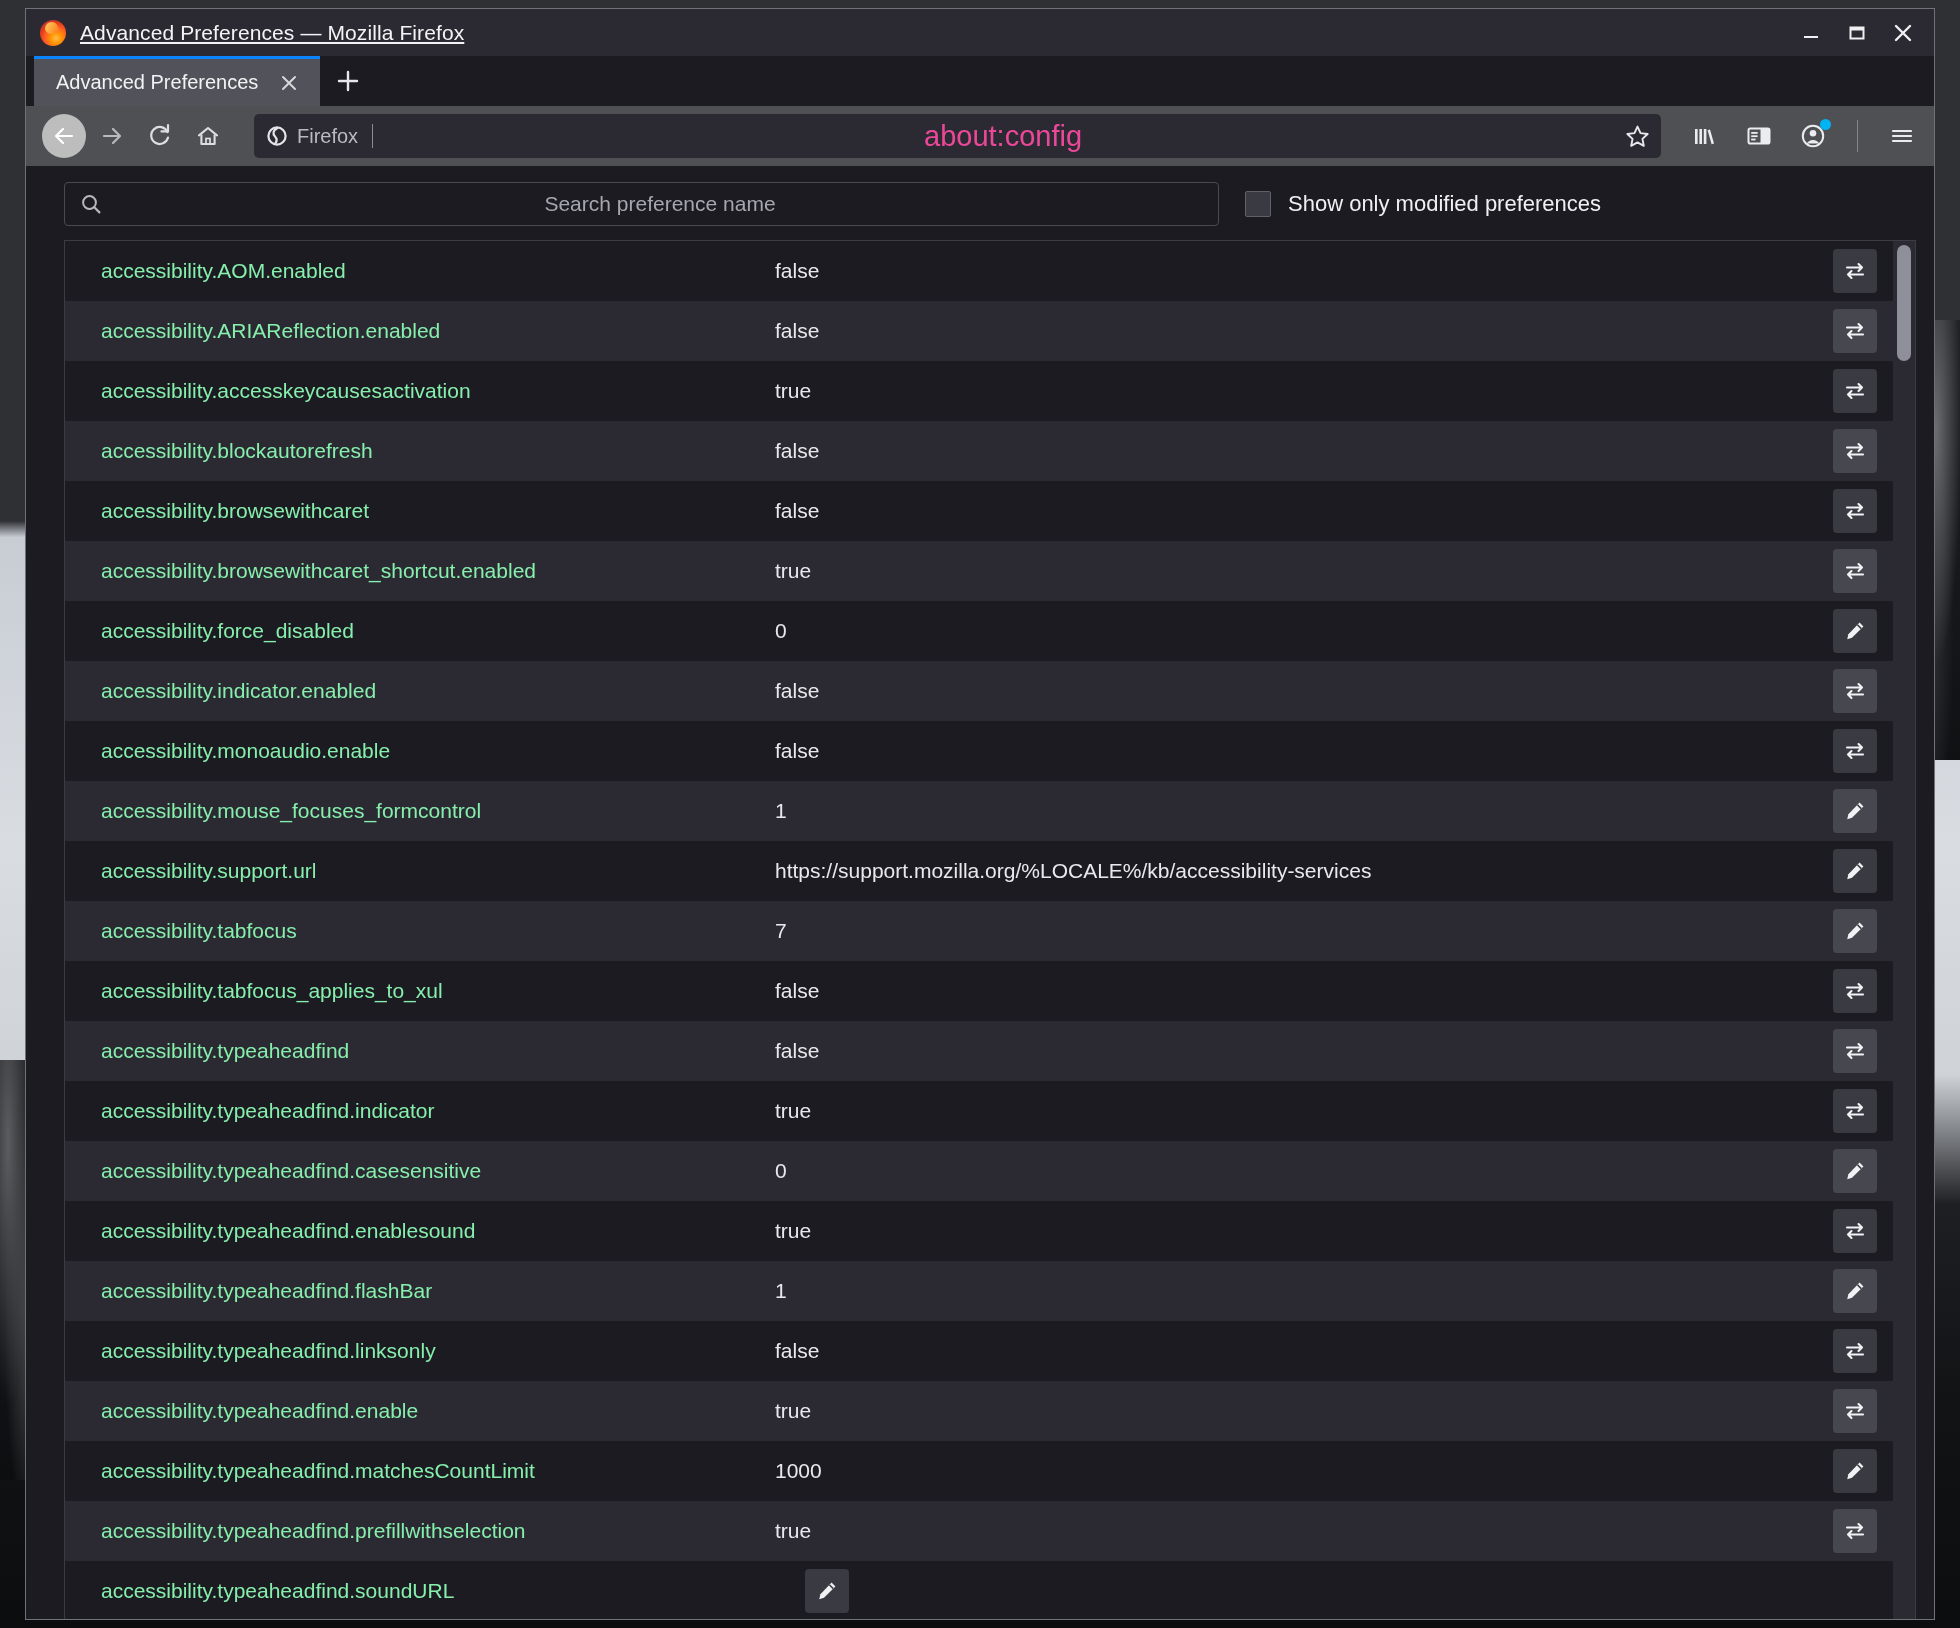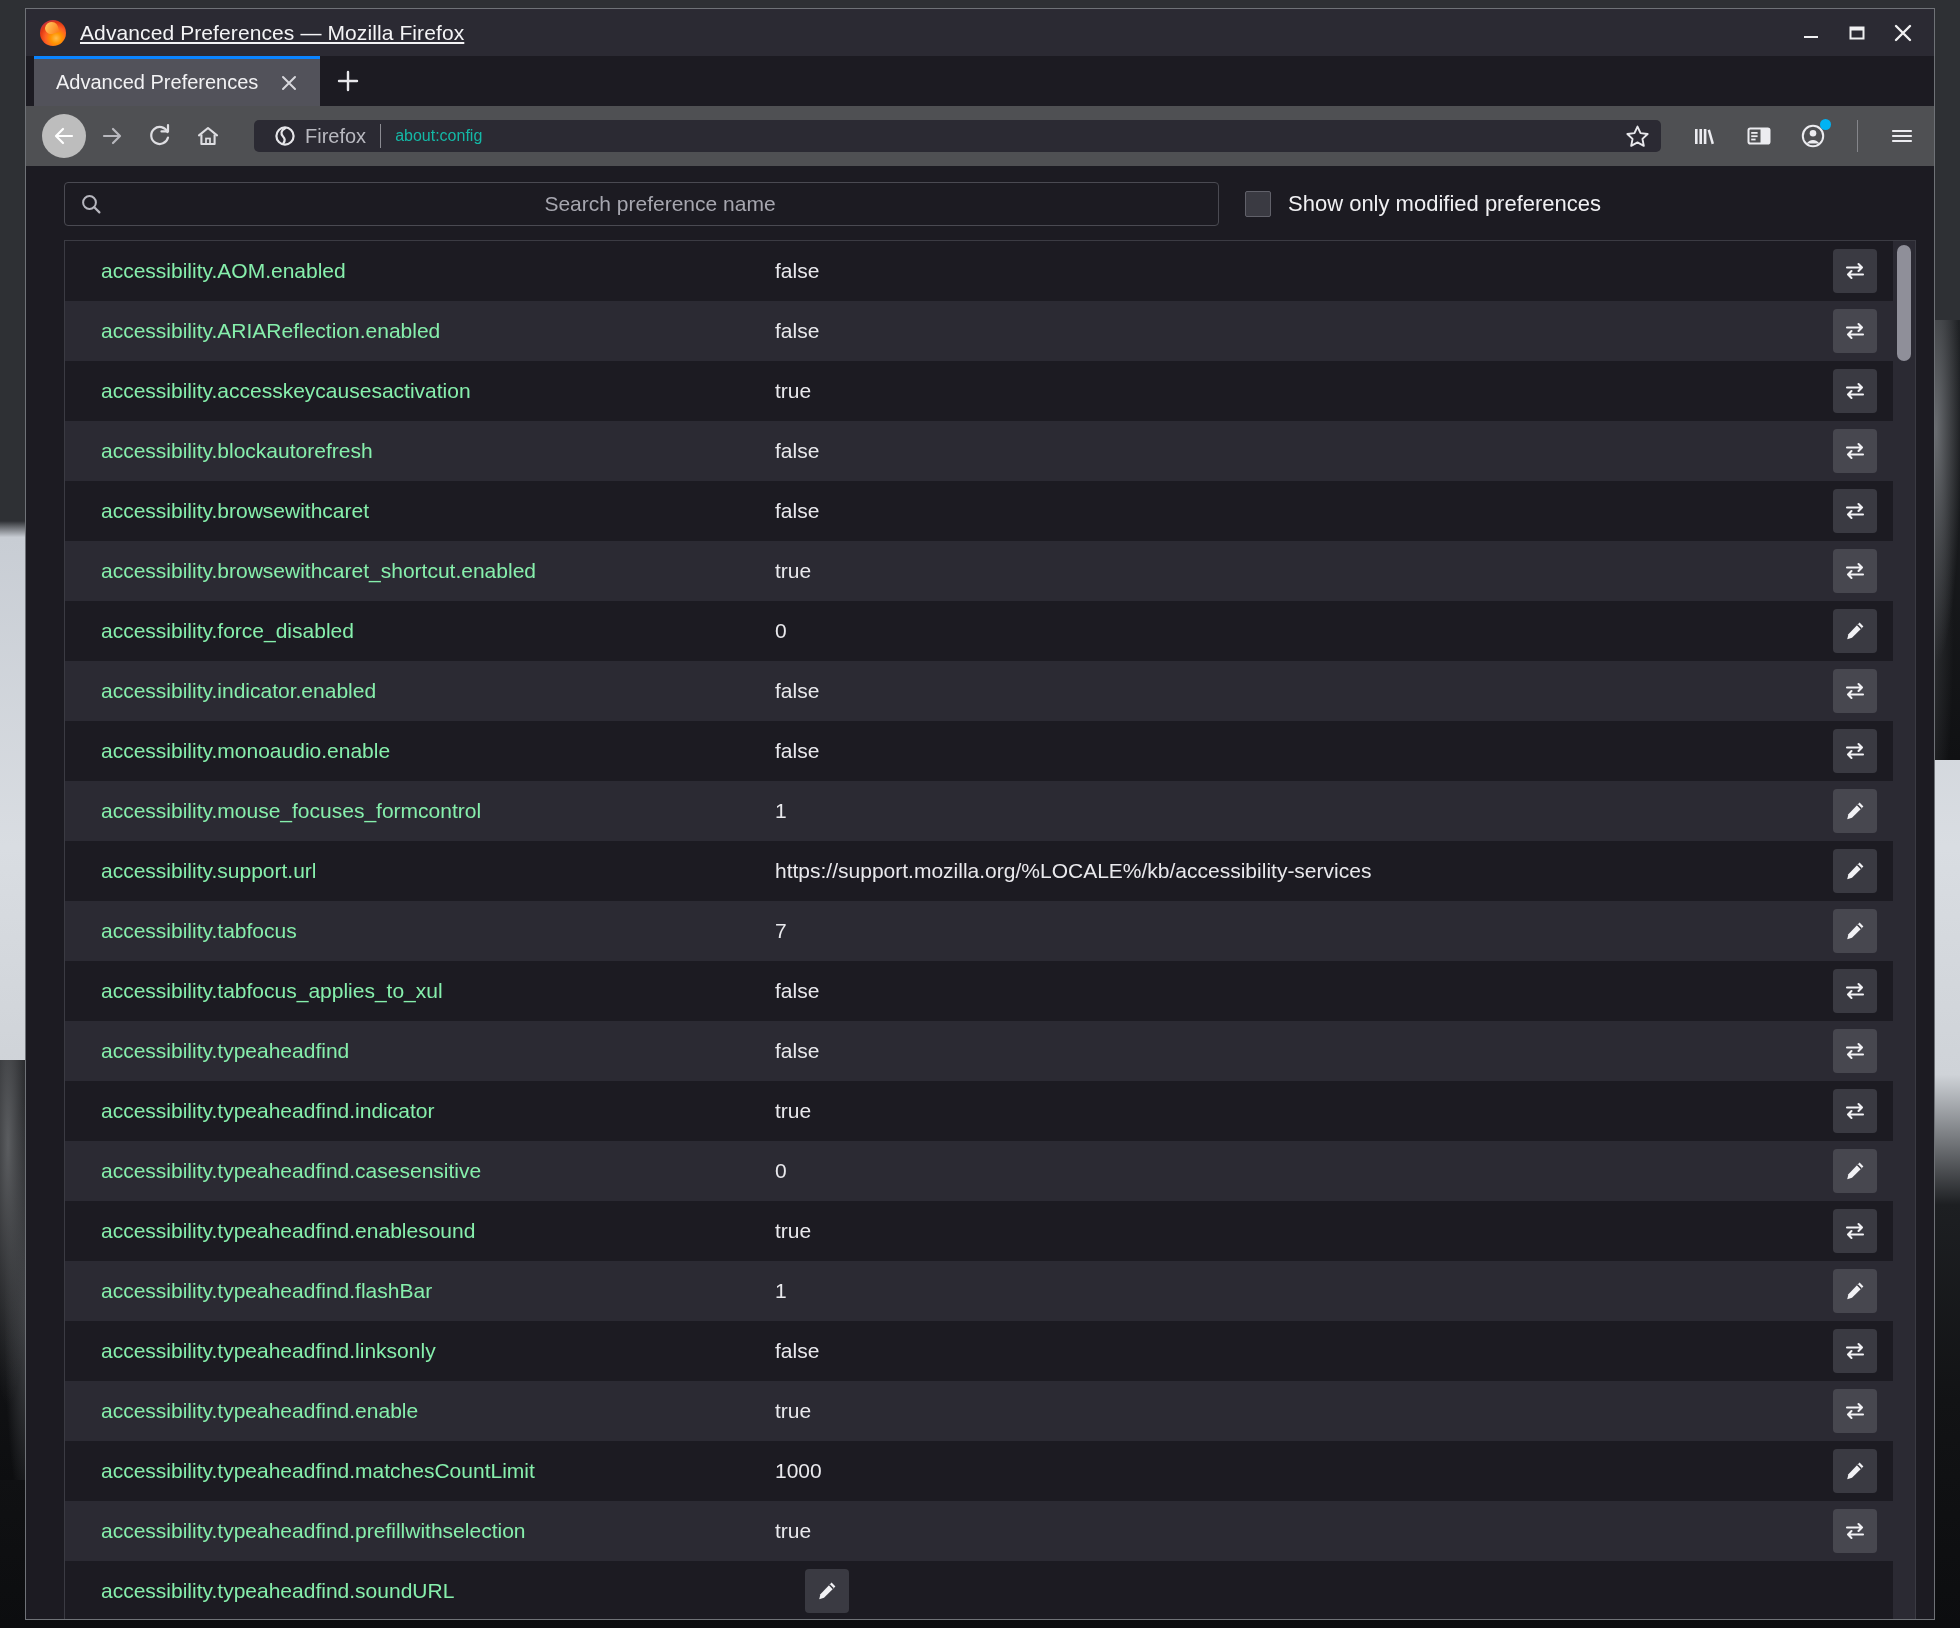--- a/index.html
+++ b/index.html
@@ -115,34 +115,35 @@
     padding:0 12px 0 16px; gap:4px;
   }
   .navbtn {
     width:44px; height:44px; flex:0 0 44px;
     display:flex; align-items:center; justify-content:center;
     border-radius:50%;
   }
   .navbtn.active { background:#bdbdbd; }
 
   .urlbar {
-    flex:1; height:32px; margin:0 20px 0 20px;
+    flex:1; height:44px; margin:0 20px 0 20px;
     background:#2b2a33;
     border-radius:5px;
     display:flex; align-items:center;
-    padding:0 6px 0 20px;
+    padding:0 6px 0 12px;
+    text-align:center;
   }
   .identity {
     display:flex; align-items:center; gap:9px;
     padding-right:14px; margin-right:14px;
     border-right:1px solid #8b8b92;
     height:24px;
   }
   .identity-label { color:#b9b9c0; font-size:20px; }
-  .url-text { color:#14b8a6; font-size:16px; flex:1; white-space:nowrap; }
+  .url-text { color:#ec4899; font-size:29px; flex:1; white-space:nowrap; }
   .star { width:36px; height:36px; display:flex; align-items:center; justify-content:center; }
 
   .tb-icons { display:flex; align-items:center; gap:14px; }
   .tb-icon { width:40px; height:40px; display:flex; align-items:center; justify-content:center; position:relative; }
   .badge {
     position:absolute; top:3px; right:2px;
     width:11px; height:11px; border-radius:50%;
     background:#00b3f4;
   }
   .tb-sep { width:1px; height:32px; background:#85868b; margin:0 10px; }

